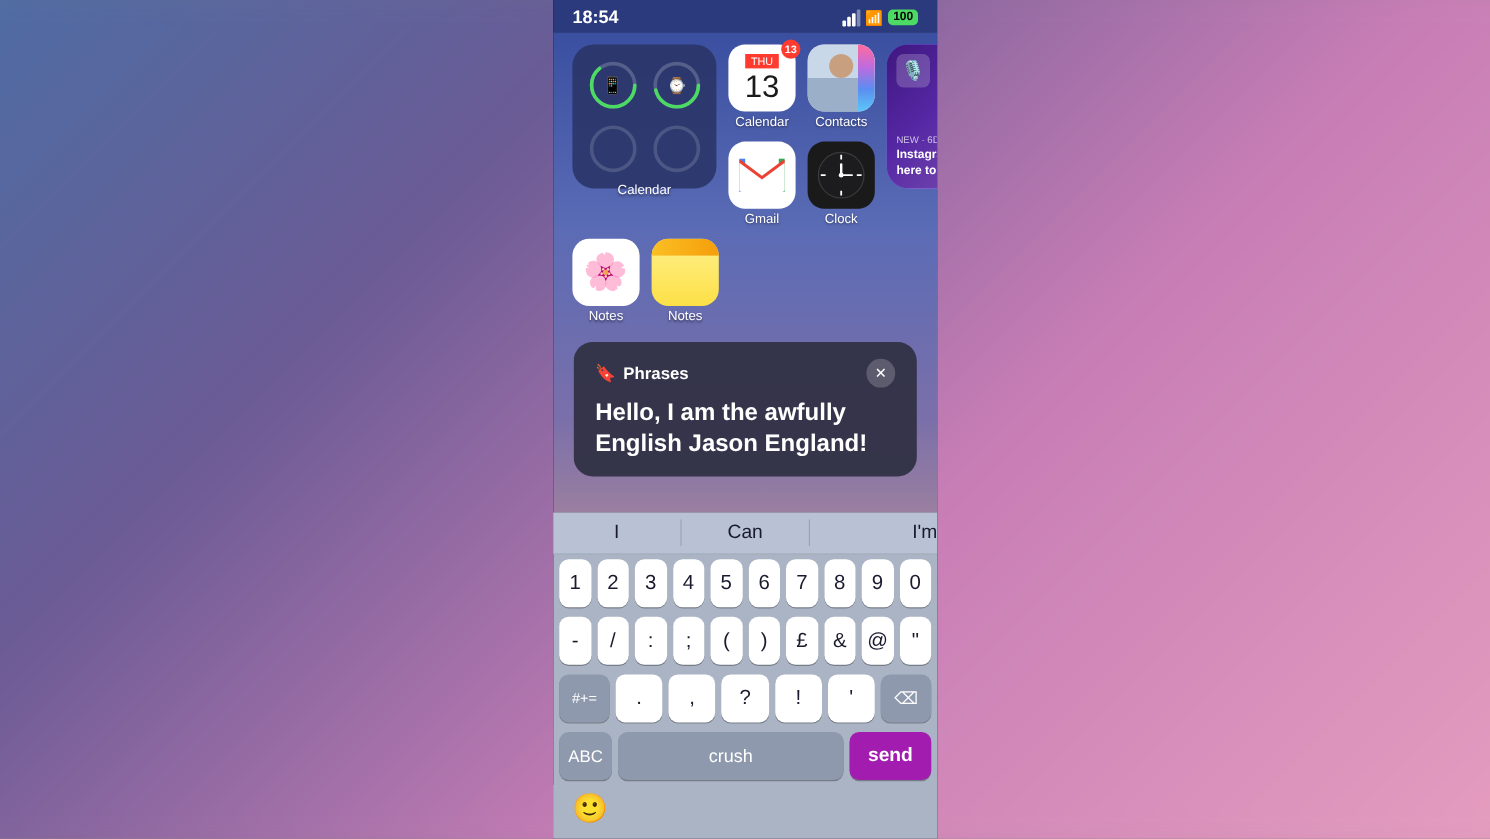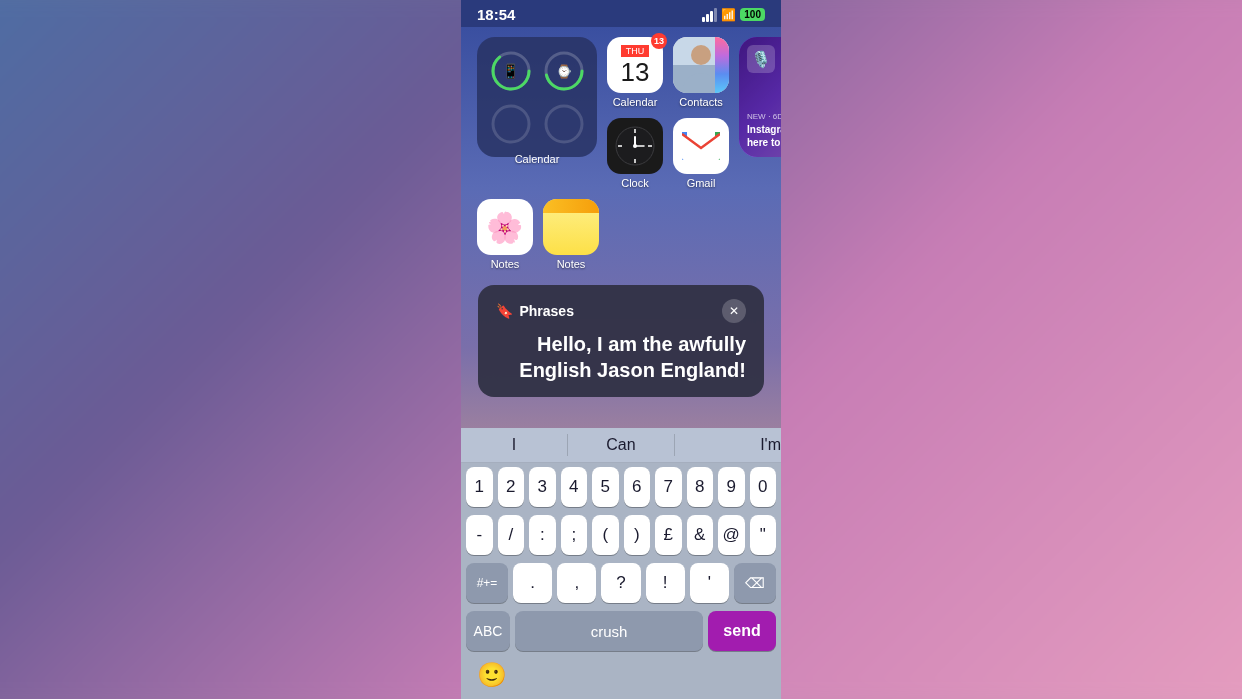--- a/index.html
+++ b/index.html
@@ -433,21 +433,20 @@
       justify-content: center;
       color: white;
       font-size: 12px;
       cursor: pointer;
     }
     .phrases-text {
       color: white;
       font-size: 20px;
       font-weight: 700;
       line-height: 1.3;
-      text-align: right;
     }
 
     
     .keyboard-area {
       background: #aab4c4;
       flex-shrink: 0;
     }
 
     .autocomplete-row {
       background: #b8c2d4;
@@ -614,55 +613,55 @@
                   <div class="contact-head"></div>
                   <div class="contact-body"></div>
                 </div>
                 <div class="contacts-stripe"></div>
               </div>
               <span class="app-label">Contacts</span>
             </div>
           </div>
 
           <div class="app-row">
-
-            <div class="app-icon">
-              <div class="clock-icon app-icon-img">
-                <svg width="44" height="44" viewBox="0 0 44 44">
-                  <circle cx="22" cy="22" r="20" fill="#1c1c1e"></circle>
-                  <circle cx="22" cy="22" r="19" fill="none" stroke="#3a3a3c" stroke-width="1"></circle>
-
-                  <line x1="22" y1="5" x2="22" y2="9" stroke="white" stroke-width="1.5"></line>
-                  <line x1="39" y1="22" x2="35" y2="22" stroke="white" stroke-width="1.5"></line>
-                  <line x1="22" y1="39" x2="22" y2="35" stroke="white" stroke-width="1.5"></line>
-                  <line x1="5" y1="22" x2="9" y2="22" stroke="white" stroke-width="1.5"></line>
-
-                  <line x1="22" y1="22" x2="22" y2="13" stroke="white" stroke-width="2" stroke-linecap="round"></line>
-
-                  <line x1="22" y1="22" x2="31" y2="22" stroke="white" stroke-width="1.5" stroke-linecap="round"></line>
-                  <circle cx="22" cy="22" r="2" fill="white"></circle>
-                </svg>
-              </div>
-              <span class="app-label">Clock</span>
-            </div>
 
             <div class="app-icon">
               <div class="gmail-icon app-icon-img">
                 <svg width="38" height="28" viewBox="0 0 38 28">
                   <rect x="0" y="0" width="38" height="28" rx="2" fill="white"></rect>
                   <path d="M0 4 L19 18 L38 4" fill="none" stroke="#EA4335" stroke-width="2"></path>
                   <rect x="0" y="0" width="5" height="28" fill="#4285F4"></rect>
                   <rect x="33" y="0" width="5" height="28" fill="#34A853"></rect>
                   <rect x="0" y="0" width="38" height="5" fill="transparent"></rect>
                   <path d="M0 2 L19 16 L38 2 L38 26 Q38 28 36 28 L2 28 Q0 28 0 26 Z" fill="white"></path>
                   <path d="M0 2 L19 16 L38 2" fill="none" stroke="#EA4335" stroke-width="2.5"></path>
                 </svg>
               </div>
               <span class="app-label">Gmail</span>
             </div>
+
+            <div class="app-icon">
+              <div class="clock-icon app-icon-img">
+                <svg width="44" height="44" viewBox="0 0 44 44">
+                  <circle cx="22" cy="22" r="20" fill="#1c1c1e"></circle>
+                  <circle cx="22" cy="22" r="19" fill="none" stroke="#3a3a3c" stroke-width="1"></circle>
+
+                  <line x1="22" y1="5" x2="22" y2="9" stroke="white" stroke-width="1.5"></line>
+                  <line x1="39" y1="22" x2="35" y2="22" stroke="white" stroke-width="1.5"></line>
+                  <line x1="22" y1="39" x2="22" y2="35" stroke="white" stroke-width="1.5"></line>
+                  <line x1="5" y1="22" x2="9" y2="22" stroke="white" stroke-width="1.5"></line>
+
+                  <line x1="22" y1="22" x2="22" y2="13" stroke="white" stroke-width="2" stroke-linecap="round"></line>
+
+                  <line x1="22" y1="22" x2="31" y2="22" stroke="white" stroke-width="1.5" stroke-linecap="round"></line>
+                  <circle cx="22" cy="22" r="2" fill="white"></circle>
+                </svg>
+              </div>
+              <span class="app-label">Clock</span>
+            </div>
           </div>
         </div>
 
         <div class="podcast-widget">
           <div class="podcast-bg-img"></div>
           <div class="podcast-overlay"></div>
           <div class="podcast-content">
             <div class="podcast-header">
               <div class="podcast-app-icon">
                 <span>🎙️</span>

